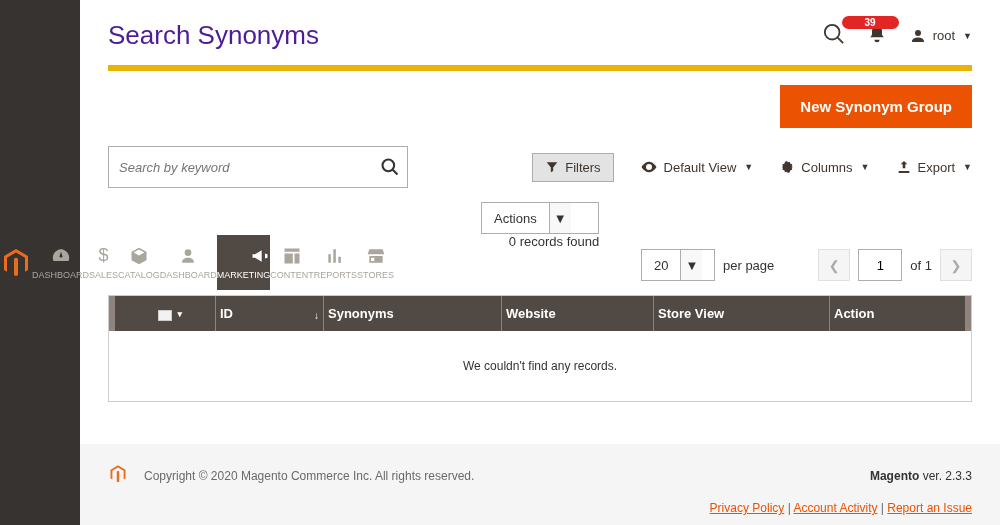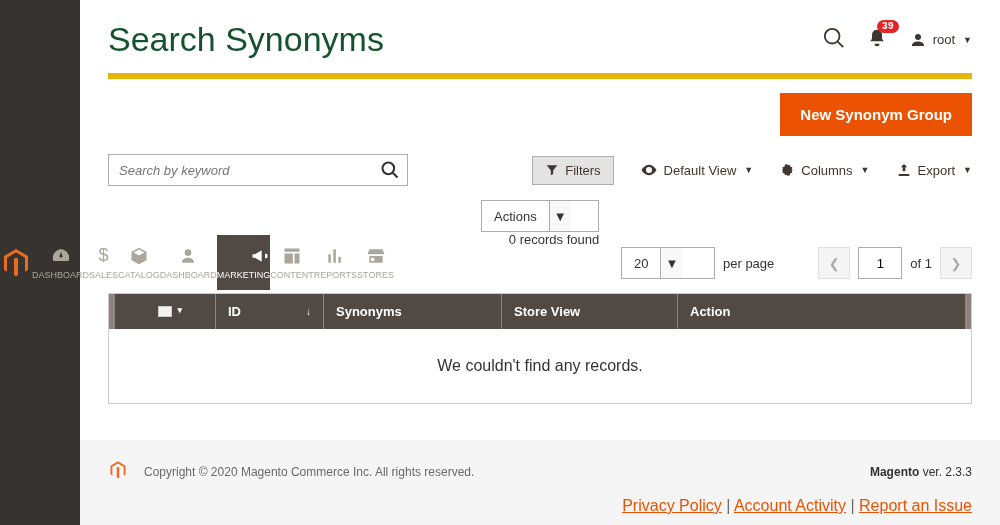--- a/index.html
+++ b/index.html
@@ -11,33 +11,33 @@
 .sidebar { width: 80px; background: #373330; display: flex; flex-direction: row; align-items: center; padding-top: 0; }
 .sidebar-logo { width: 80px; height: 70px; display: flex; align-items: center; justify-content: center; background: #373330; }
 .sidebar-logo svg { width: 32px; height: 32px; }
 .sidebar-item { width: 80px; height: 55px; display: flex; flex-direction: column; align-items: center; justify-content: center; color: #aaa69d; font-size: 9px; cursor: pointer; text-align: center; gap: 4px; }
 .sidebar-item.active { background: #514943; color: #fff; align-items: flex-end; }
 .sidebar-item svg, .sidebar-item .icon-glyph { width: 20px; height: 20px; font-size: 18px; color: inherit; display: flex; align-items: center; justify-content: center; }
 
 
 .main { flex: 1; display: flex; flex-direction: column; }
 .header { padding: 20px 28px 14px; display: flex; align-items: center; }
-.page-title { font-size: 34px; font-weight: 400; color: #14532d; flex: 1; }
+.page-title { font-size: 26px; font-weight: 400; color: #4c1d95; flex: 1; }
 .header-actions { display: flex; align-items: center; gap: 22px; }
 .header-icon { cursor: pointer; color: #41362f; position: relative; }
-.badge { position: absolute; top: -8px; right: -12px; background: #e22626; color: #fff; border-radius: 9px; font-size: 10px; padding: 1px 5px; font-weight: 700; font-family: Liberation Mono, monospace; }
+.badge { position: absolute; top: -8px; right: -12px; background: #e22626; color: #fff; border-radius: 9px; font-size: 10px; padding: 1px 23px; font-weight: 700; }
 .user-menu { display: flex; align-items: center; gap: 6px; cursor: pointer; color: #41362f; font-size: 13px; }
 
 
 .action-bar { margin: 0 28px; border-top: 6px solid #eab308; padding: 14px 0 18px; display: flex; justify-content: flex-end; }
 .btn-primary { background: #eb5202; color: #fff; border: none; padding: 13px 20px; font-size: 15px; font-weight: 600; cursor: pointer; }
 
 
 .toolbar { margin: 0 28px 14px; display: flex; align-items: center; }
-.search-box { display: flex; align-items: center; border: 1px solid #adadad; width: 300px; height: 32px; }
+.search-box { display: flex; align-items: center; border: 1px solid #adadad; width: 300px; height: 42px; }
 .search-box input { border: none; outline: none; flex: 1; padding: 0 10px; font-size: 13px; font-style: italic; color: #999; }
 .search-box .search-btn { width: 34px; height: 30px; display: flex; align-items: center; justify-content: center; cursor: pointer; }
 .toolbar-right { margin-left: auto; display: flex; align-items: center; gap: 26px; }
 .toolbar-btn { display: flex; align-items: center; gap: 6px; cursor: pointer; font-size: 13px; color: #41362f; }
 .filters-btn { background: #e3e3e3; border: 1px solid #adadad; padding: 6px 12px; }
 .caret { font-size: 9px; margin-left: 2px; }
 
 
 .controls { margin: 0 28px 14px; display: flex; align-items: center; flex-direction: column; }
 .select-box { border: 1px solid #adadad; height: 32px; display: flex; align-items: center; }
@@ -45,38 +45,38 @@
 .select-box .select-caret { border-left: 1px solid #adadad; width: 22px; height: 100%; display: flex; align-items: center; justify-content: center; background: #f8f8f8; cursor: pointer; }
 .records-found { margin-left: 28px; font-size: 13px; color: #333; }
 .pager { margin-left: auto; display: flex; align-items: center; gap: 8px; }
 .pager-input { border: 1px solid #adadad; width: 44px; height: 32px; text-align: center; font-size: 13px; }
 .pager-btn { width: 32px; height: 32px; border: 1px solid #e0e0e0; background: #f5f5f5; display: flex; align-items: center; justify-content: center; cursor: pointer; color: #aaa; }
 .pager-text { font-size: 13px; }
 
 
 .table-wrap { margin: 0 28px 28px; border: 1px solid #ccc; }
 .tbl-head { display: flex; background: #514943; color: #fff; font-size: 13px; font-weight: 600; border-left: 6px solid #8e847d; border-right: 6px solid #8e847d; }
-.th { padding: 10px 12px; border-left: 1px solid #8e847d; display: flex; align-items: center; }
+.th { padding: 10px 4px; border-left: 1px solid #8e847d; display: flex; align-items: flex-end; }
 .th:first-child { border-left: none; }
 .th-check { width: 100px; justify-content: center; }
 .th-id { width: 108px; justify-content: space-between; }
 .th-syn { width: 178px; }
 .th-web { width: 152px; }
 .th-store { width: 176px; }
 .th-action { flex: 1; }
 .sort-arrow { font-size: 10px; }
-.tbl-body { text-align: center; padding: 28px 0; font-size: 16px; color: #333; }
+.tbl-body { text-align: center; padding: 28px 0; font-size: 12px; color: #333; }
 
 
 .footer { margin-top: auto; background: #f5f5f5; padding: 20px 28px 10px 28px; display: flex; align-items: center; flex-wrap: wrap; gap: 8px; }
 .footer-logo svg { width: 20px; height: 20px; }
 .footer-copy { color: #6a6a6a; font-size: 12px; margin-left: 8px; flex: 1; }
 .footer-ver { font-size: 12px; color: #333; }
 .footer-ver strong { font-weight: 700; }
-.footer-links { width: 100%; text-align: right; font-size: 16px; margin-top: 6px; }
+.footer-links { width: 100%; text-align: right; font-size: 12px; margin-top: 6px; }
 .footer-links a { color: #eb5202; text-decoration: underline; cursor: pointer; }
 .footer-links span { color: #6a6a6a; }
 
 .dropdown-small-check { width: 14px; height: 11px; border: 1px solid #ccc; background: #f2f2f2; position: relative; }
 .dropdown-small-check::after { content: "▾"; position: absolute; right: -11px; top: -2px; font-size: 9px; color: #fff; }
 </style>
 </head>
 <body>
 
 <div class="layout">
@@ -204,21 +204,21 @@
     </div>
 
     <div class="controls">
       <div class="select-box" style="width:118px;">
         <span class="select-text">Actions</span>
         <span class="select-caret">▼</span>
       </div>
       <span class="records-found">0 records found</span>
 
       <div class="pager">
-        <div class="select-box" style="width:94px;">
+        <div class="select-box" style="width:74px;">
           <span class="select-text">20</span>
           <span class="select-caret">▼</span>
         </div>
         <span class="pager-text">per page</span>
         <div style="width:28px;"></div>
         <div class="pager-btn">
           <span>❮</span>
         </div>
         <input class="pager-input" value="1" style="">
         <span class="pager-text">of 1</span>
@@ -232,20 +232,23 @@
       <div class="tbl-head">
         <div class="th th-check">
           <div class="dropdown-small-check"></div>
         </div>
         <div class="th th-id">
           <span>ID</span>
           <span class="sort-arrow">↓</span>
         </div>
         <div class="th th-syn">
           <span>Synonyms</span>
+        </div>
+        <div class="th th-web">
+          <span>Website</span>
         </div>
         <div class="th th-store">
           <span>Store View</span>
         </div>
         <div class="th th-action">
           <span>Action</span>
         </div>
       </div>
       <div class="tbl-body">We couldn't find any records.</div>
     </div>

